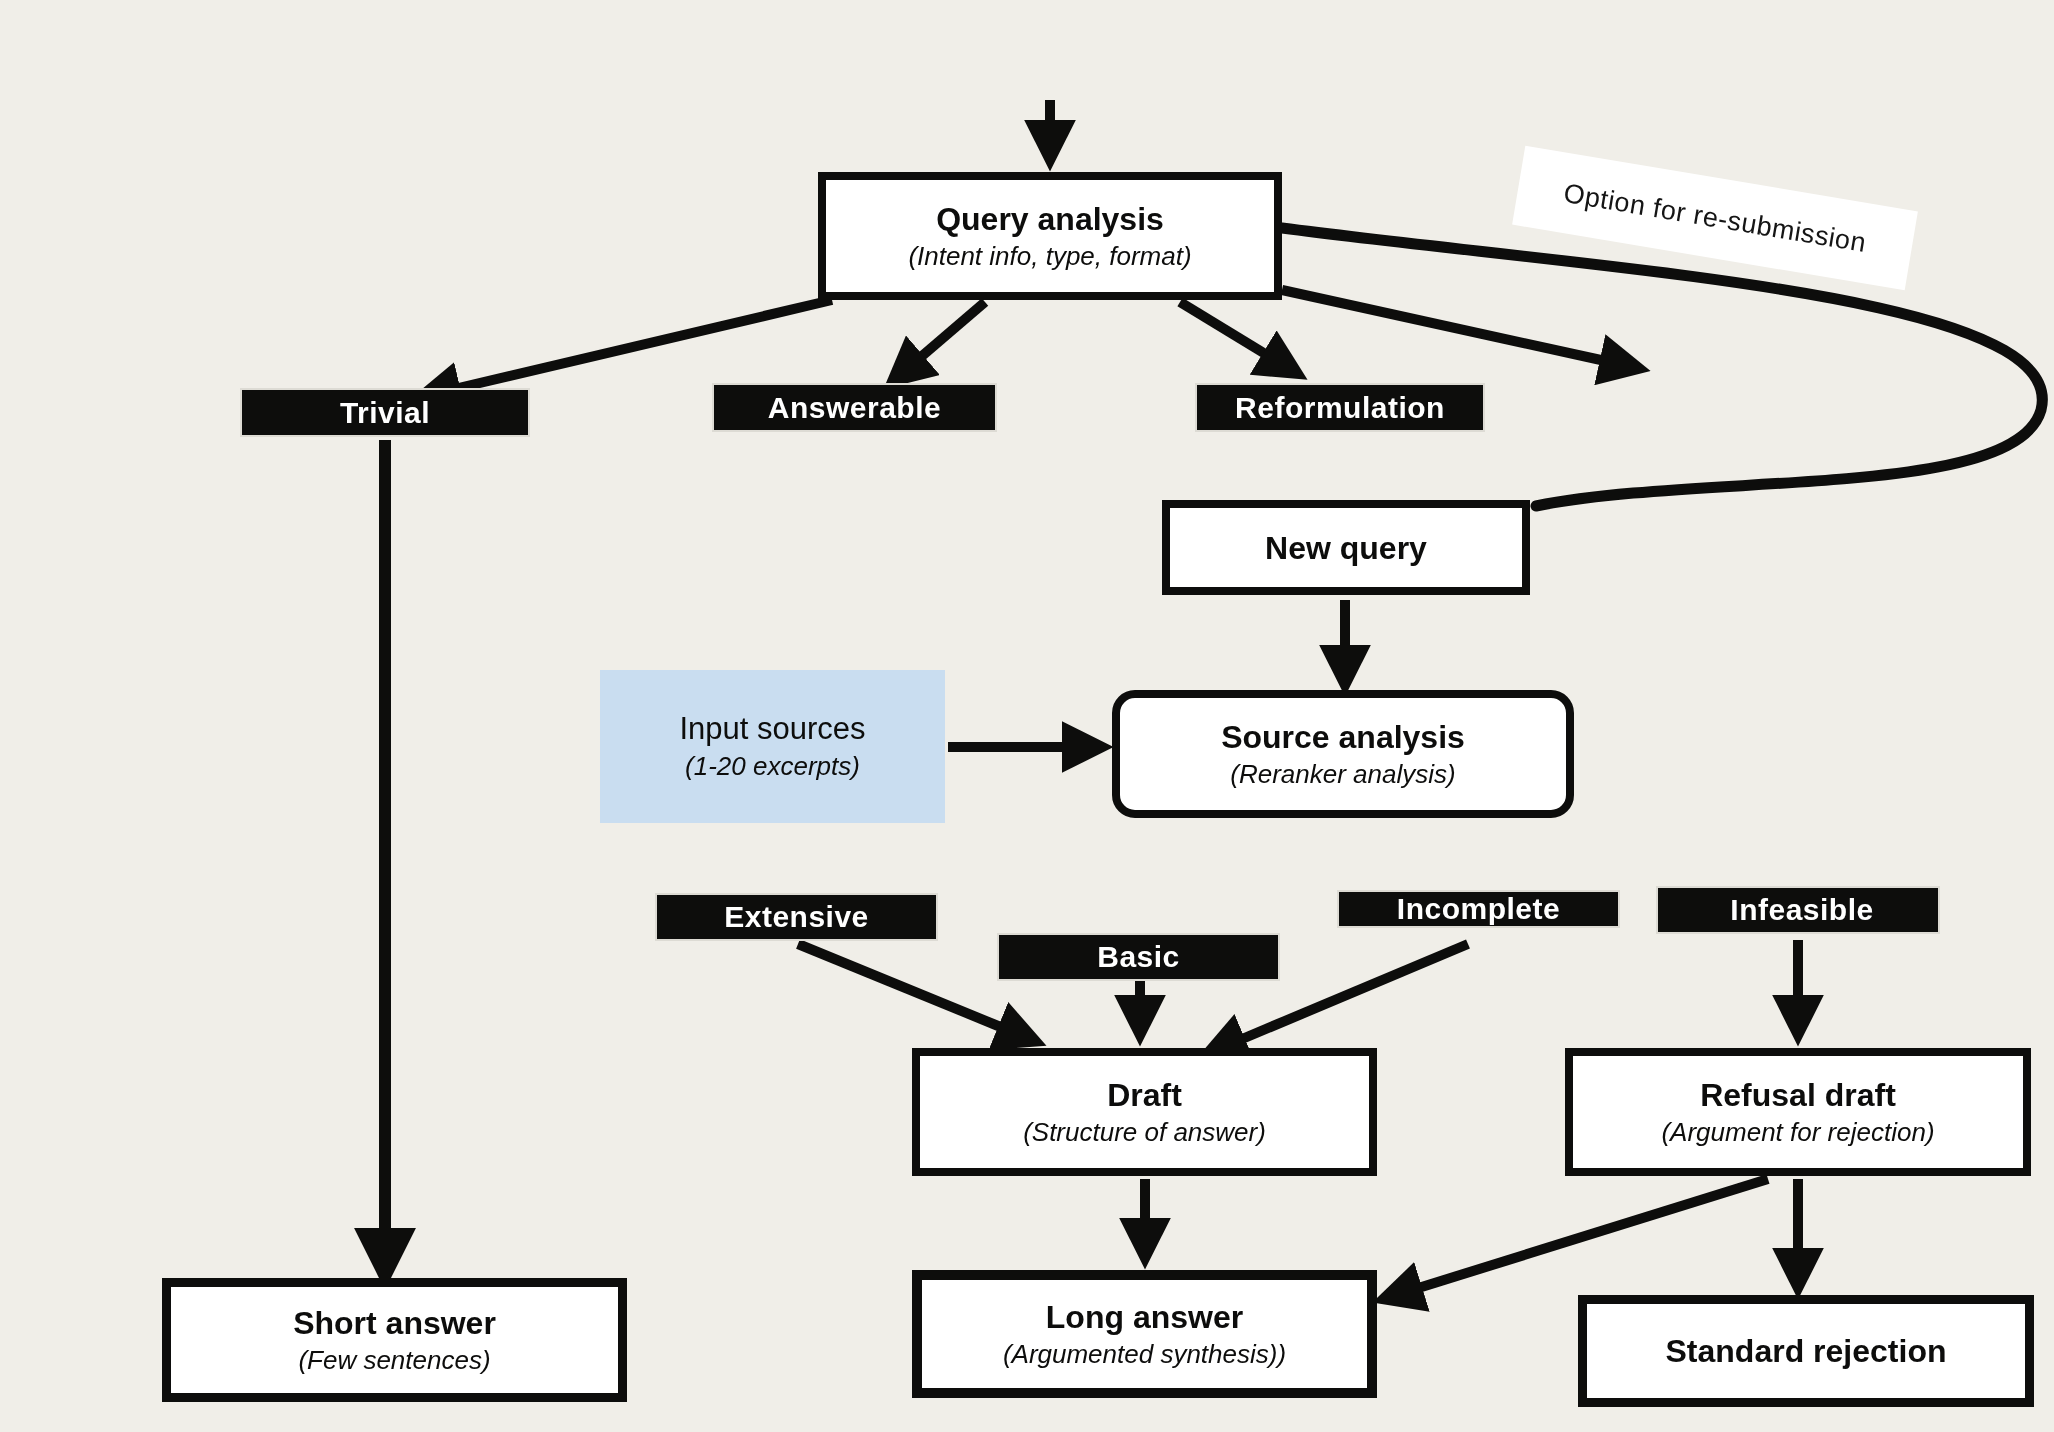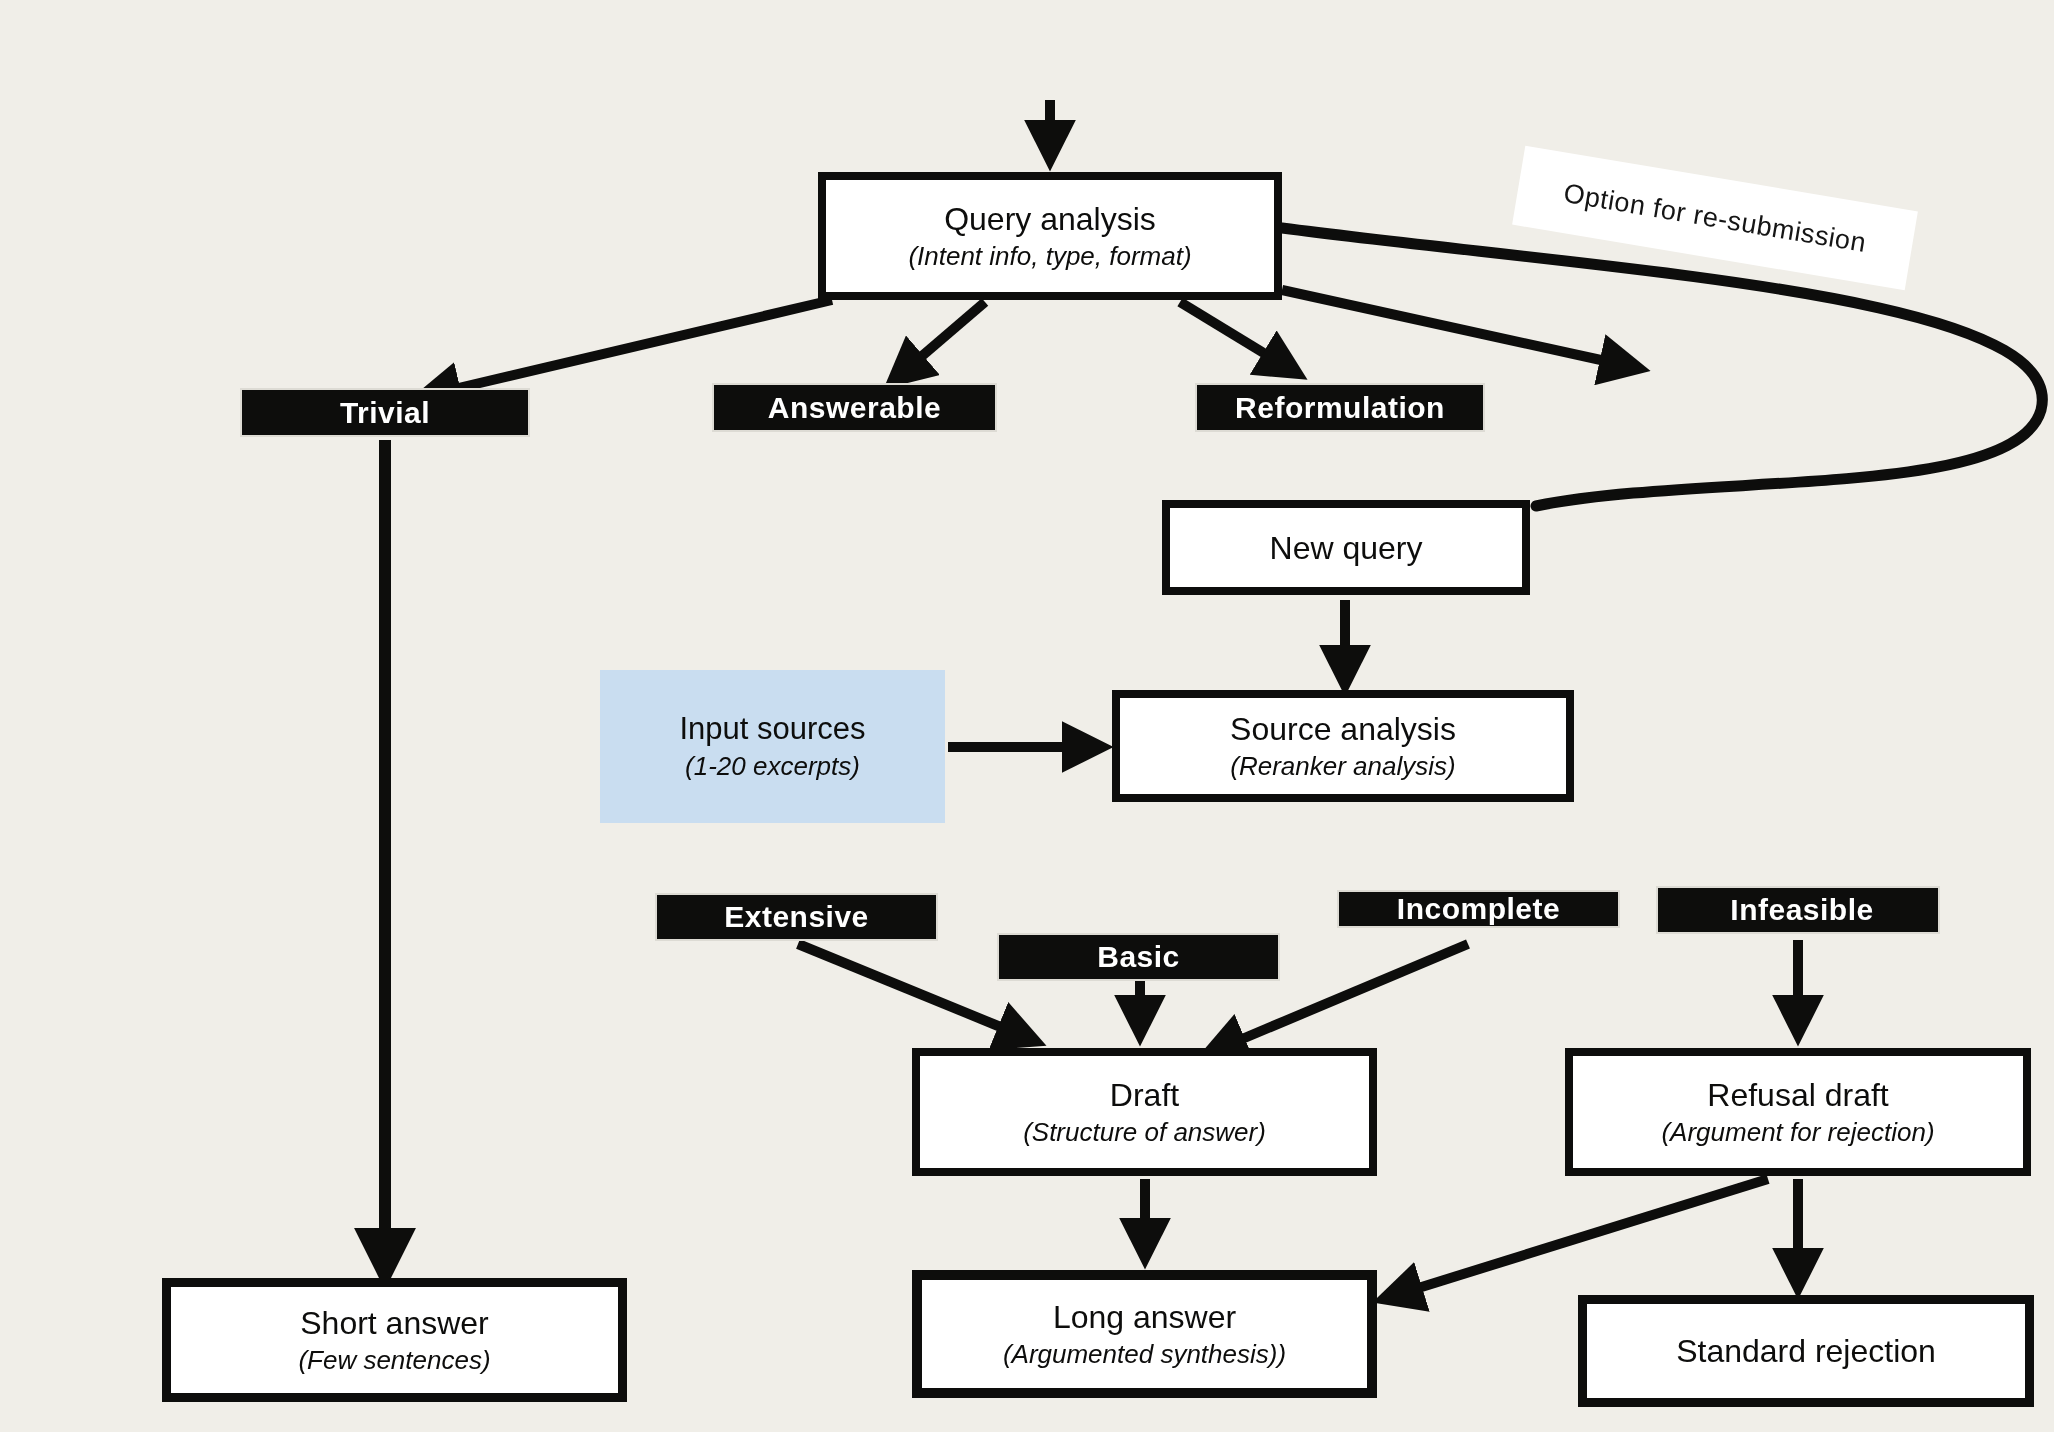--- a/index.html
+++ b/index.html
@@ -15,21 +15,21 @@
   }
   svg.arrows{position:absolute;left:0;top:0;width:2054px;height:1432px;pointer-events:none;}
   .node{position:absolute;display:flex;flex-direction:column;align-items:center;justify-content:center;text-align:center;}
   .chip{
     background:var(--ink);color:#ffffff;font-weight:700;font-size:30px;
     border:2px solid var(--chip-edge);letter-spacing:.5px;
   }
   .proc{
     background:#ffffff;border:8px solid var(--ink);color:var(--ink);
   }
-  .proc .title{font-weight:400;font-size:32px;line-height:1.25;}
+  .proc .title{font-weight:700;font-size:32px;line-height:1.25;}
   .proc .sub{font-style:italic;font-size:26px;line-height:1.2;margin-top:2px;}
   .bluebox{background:var(--blue);color:var(--ink);}
   .bluebox .title{font-weight:400;font-size:31px;}
   .bluebox .sub{font-style:italic;font-size:26px;margin-top:4px;}
   .note{
     background:#ffffff;color:#151515;font-size:27px;font-weight:400;
     transform:rotate(9.5deg);letter-spacing:.5px;
   }
 </style>
 </head>
@@ -102,21 +102,21 @@
 
   <div class="node proc" style="left:1162px;top:500px;width:368px;height:95px;">
     <div class="title">New query</div>
   </div>
 
   <div class="node bluebox" style="left:600px;top:670px;width:345px;height:153px;">
     <div class="title">Input sources</div>
     <div class="sub">(1-20 excerpts)</div>
   </div>
 
-  <div class="node proc" style="left:1112px;top:690px;width:462px;height:112px;">
+  <div class="node proc" style="left:1112px;top:690px;width:462px;height:128px;border-radius:23px;">
     <div class="title">Source analysis</div>
     <div class="sub">(Reranker analysis)</div>
   </div>
 
   <div class="node chip" style="left:655px;top:893px;width:283px;height:48px;">
     <span>Extensive</span>
   </div>
 
   <div class="node chip" style="left:997px;top:893px;width:283px;height:48px;margin-top:40px;">
     <span>Basic</span>

